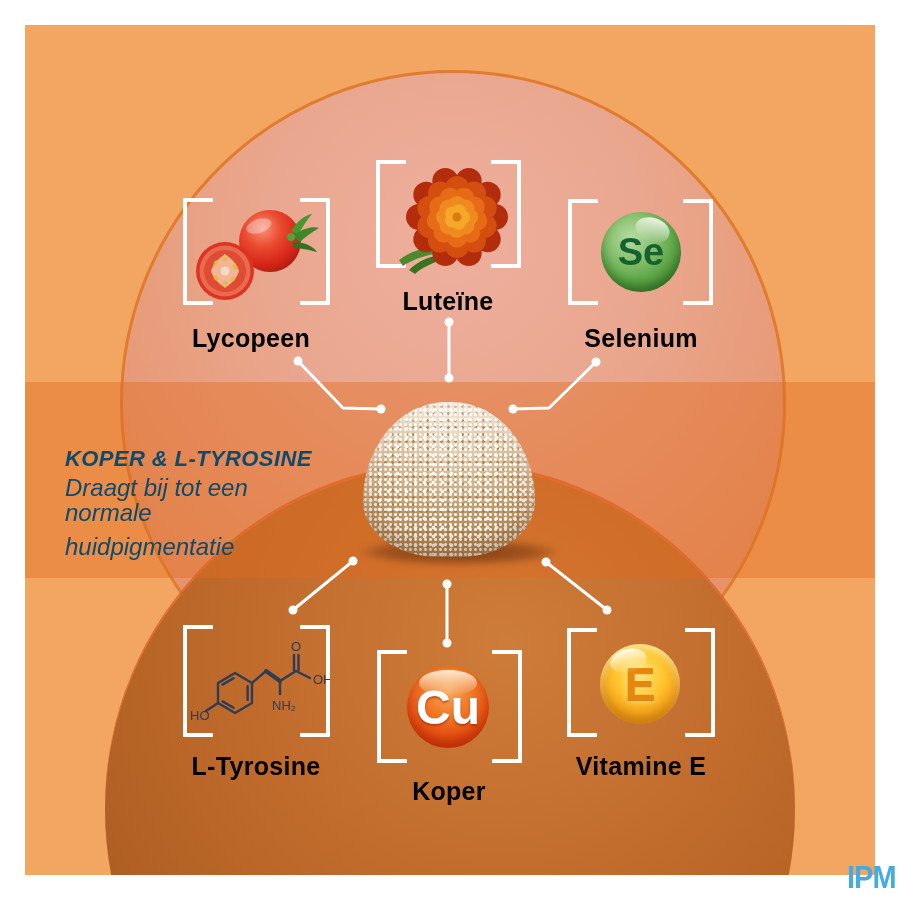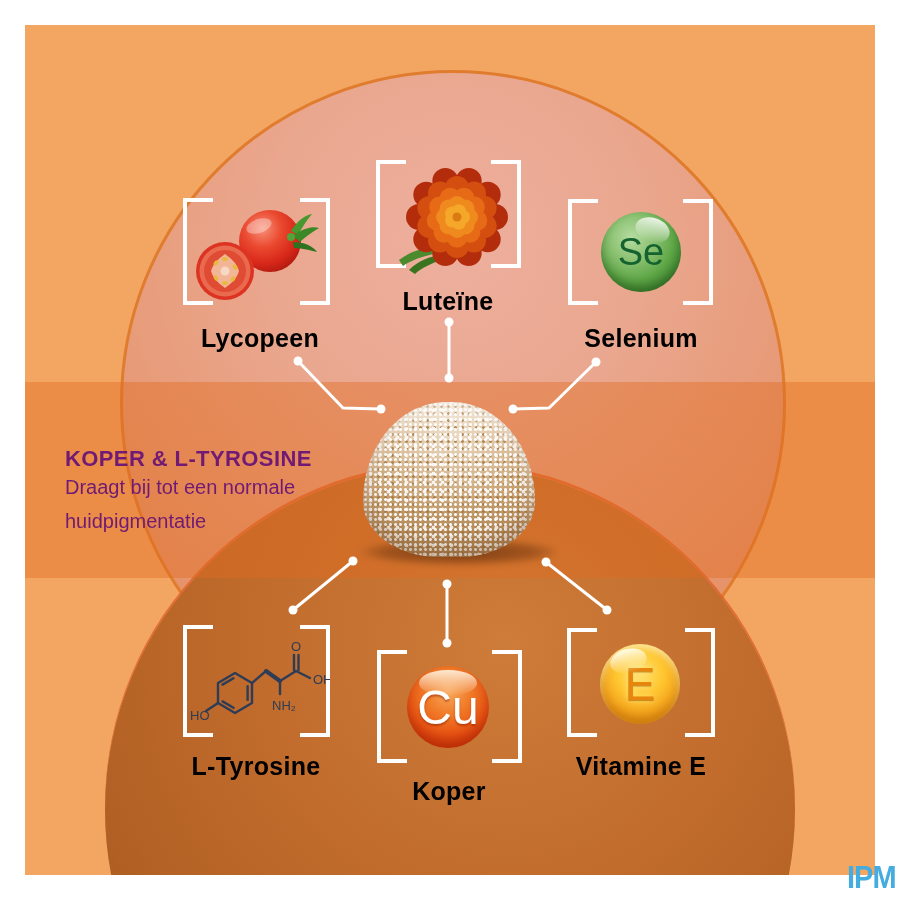--- a/index.html
+++ b/index.html
@@ -39,26 +39,26 @@
 
   
   .bracket{position:absolute;}
   .bracket i{position:absolute;top:0;bottom:0;width:26px;border:4px solid #ffffff;display:block;}
   .bracket i.bl{left:0;border-right:none;border-radius:1px 0 0 1px;}
   .bracket i.br{right:0;border-left:none;border-radius:0 1px 1px 0;}
 
   
   .item-label{position:absolute;width:220px;text-align:center;color:#000000;
     font-size:25px;font-weight:700;letter-spacing:.3px;line-height:28px;}
-  .callout{position:absolute;color:#701a75;}
+  .callout{position:absolute;color:#0c4a6e;font-style:italic;}
   .callout .title{font-size:22px;font-weight:700;letter-spacing:.4px;line-height:27px;}
-  .callout .desc{font-size:20px;font-weight:400;line-height:25px;margin-top:3px;}
-
-  
-  .mineral{position:absolute;border-radius:50%;display:flex;align-items:center;justify-content:center;font-weight:400;}
+  .callout .desc{font-size:24px;font-weight:400;line-height:25px;margin-top:3px;}
+
+  
+  .mineral{position:absolute;border-radius:50%;display:flex;align-items:center;justify-content:center;font-weight:700;}
   .mineral .gloss{position:absolute;border-radius:50%;pointer-events:none;}
   .sphere-se{left:576px;top:187px;width:80px;height:80px;font-size:38px;color:#14622F;
     background:radial-gradient(circle at 38% 32%, #B6DCA2 0%, #8CC272 30%, #5FA747 58%, #3F8230 84%, #2F6B24 100%);
     box-shadow:inset 0 -6px 10px rgba(20,70,15,.45);}
   .sphere-se .gloss{left:42%;top:8%;width:44%;height:30%;
     background:linear-gradient(rgba(255,255,255,.85), rgba(255,255,255,0));transform:rotate(18deg);}
   .sphere-cu{left:382px;top:641px;width:82px;height:82px;font-size:48px;color:#ffffff;
     text-shadow:0 2px 2px rgba(140,30,0,.5);
     background:radial-gradient(circle at 50% 32%, #F9A85C 0%, #F07B28 32%, #E95312 62%, #D5330C 86%, #C02A08 100%);
     box-shadow:inset 0 -8px 12px rgba(140,25,0,.4);}
@@ -264,21 +264,21 @@
     <div class="mineral sphere-cu">
       <span class="gloss"></span>
       <span>Cu</span>
     </div>
 
     <div class="mineral sphere-e">
       <span class="gloss"></span>
       <span>E</span>
     </div>
 
-    <div class="item-label" style="left:125px;top:299px">Lycopeen</div>
+    <div class="item-label" style="left:116px;top:299px">Lycopeen</div>
     <div class="item-label" style="left:313px;top:262px">Luteïne</div>
     <div class="item-label" style="left:506px;top:299px">Selenium</div>
     <div class="item-label" style="left:314px;top:752px">Koper</div>
     <div class="item-label" style="left:121px;top:727px">L-Tyrosine</div>
     <div class="item-label" style="left:506px;top:727px">Vitamine E</div>
 
     <div class="callout" style="left:40px;top:420px;width:270px">
       <div class="title">KOPER &amp; L-TYROSINE</div>
       <div class="desc">Draagt bij tot een normale</div>
       <div class="desc" style="margin-top:9px">huidpigmentatie</div>

